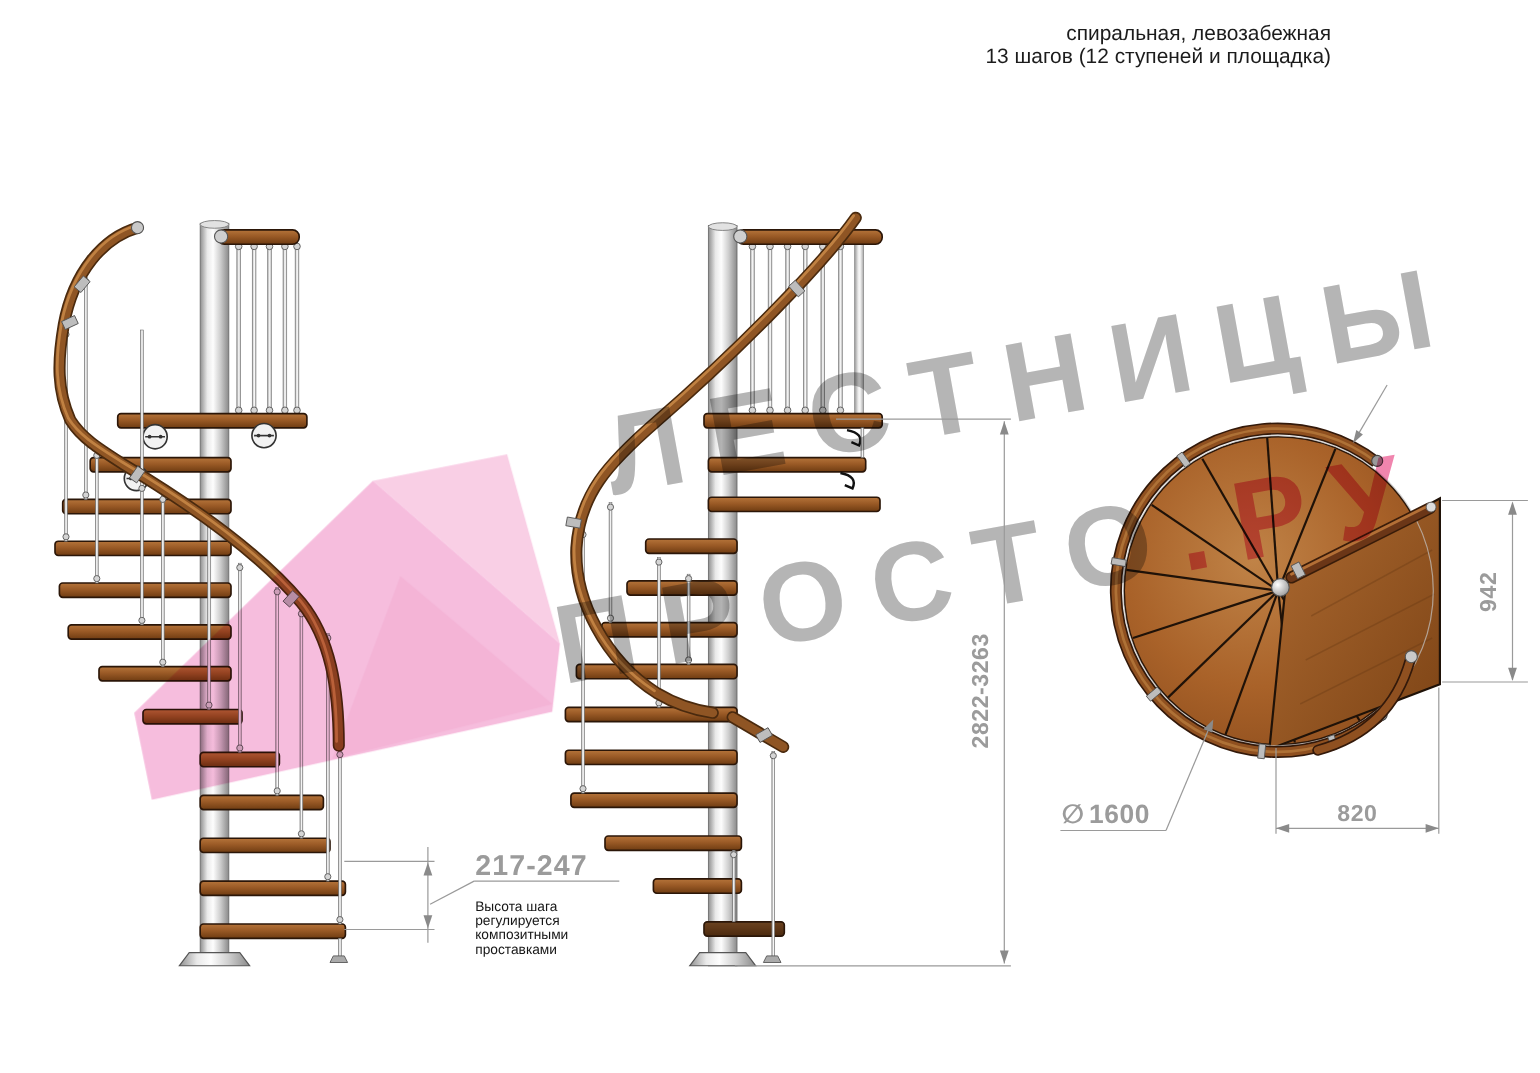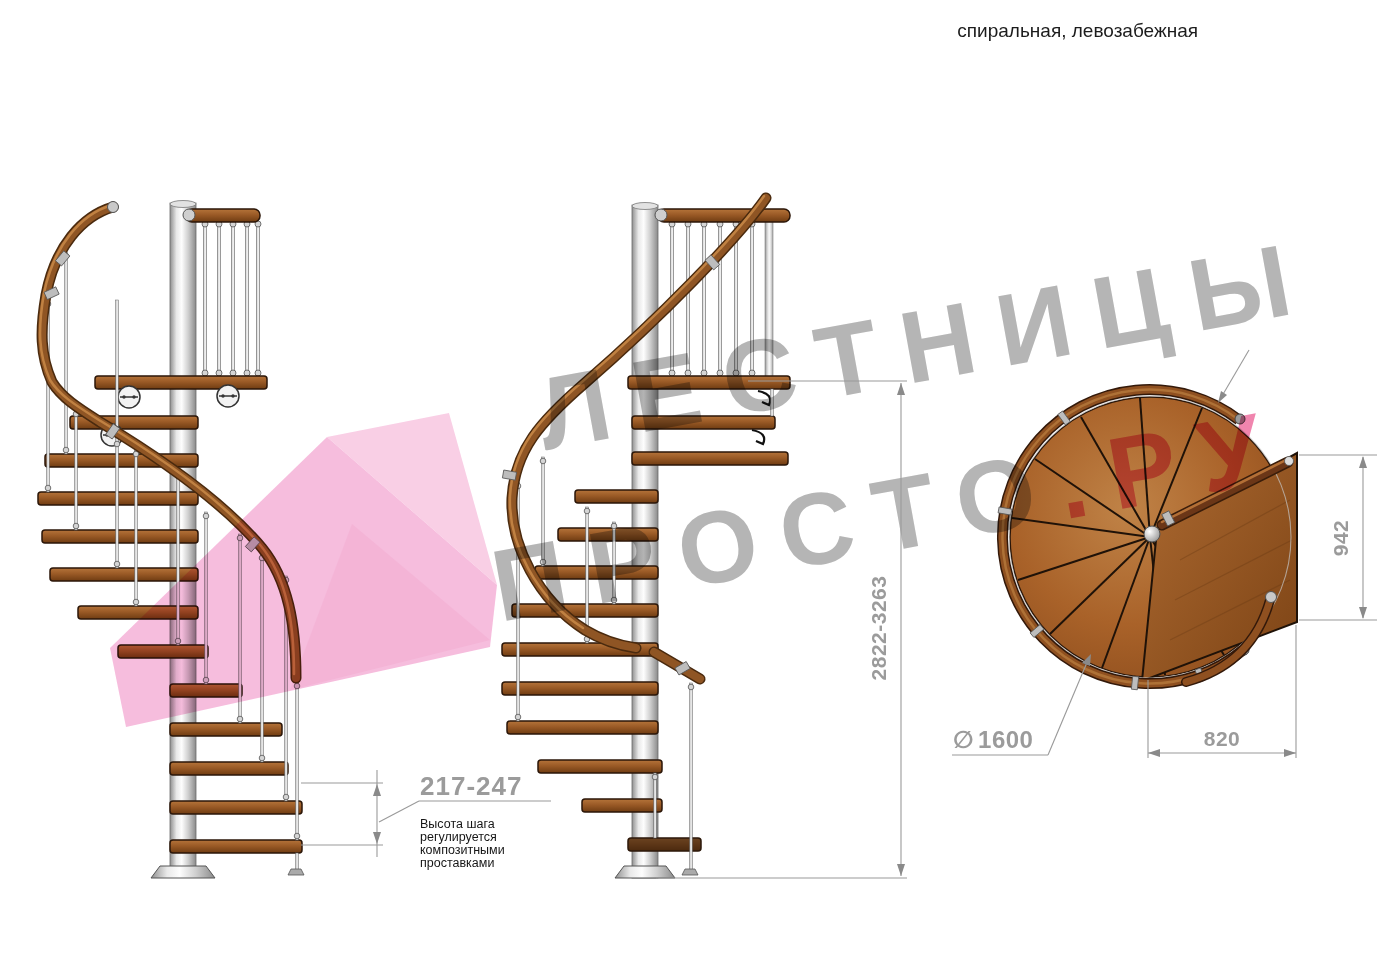--- a/index.html
+++ b/index.html
@@ -1,18 +1,18 @@
 <!DOCTYPE html>
 <html><head>
 <meta charset="utf-8">
 <style>
   html,body{margin:0;padding:0;background:#fff;}
   body{width:1400px;height:975px;position:relative;overflow:hidden;
        font-family:"Liberation Sans","DejaVu Sans",sans-serif;}
-  #stage{position:absolute;left:0;top:0;width:1210px;height:975px;}
+  #stage{position:absolute;left:12px;top:0;width:1210px;height:975px;}
   #header{position:absolute;top:20px;right:12px;text-align:right;
           font-size:19px;line-height:21px;color:#1c1c1c;}
   svg{position:absolute;left:0;top:0;}
   svg text{font-family:"Liberation Sans","DejaVu Sans",sans-serif;}
   .dim{font-weight:bold;font-size:21px;fill:#9b9b9b;letter-spacing:.5px;}
   .dimBig{font-weight:bold;font-size:26px;fill:#9b9b9b;letter-spacing:1px;}
   .dimDia{font-weight:bold;font-size:24px;fill:#9b9b9b;letter-spacing:.5px;}
   .note{font-size:12.5px;fill:#161616;}
   .wm{font-weight:bold;font-size:102px;letter-spacing:24px;fill:#a8a8a8;}
   .dl{stroke:#9a9a9a;stroke-width:1.1;fill:none;}
@@ -22,20 +22,21 @@
   .knob{fill:#d5d5d5;stroke:#555;stroke-width:.8;}
   .sleeve{fill:#bdbdbd;stroke:#555;stroke-width:.8;}
 </style>
 </head>
 <body>
 
 <div id="stage">
 
 <div id="header">
   <div>спиральная, левозабежная</div>
+  <div>13 шагов (12 ступеней и площадка)</div>
 </div>
 
 <svg width="1400" height="975" viewBox="0 0 1400 975">
   <defs>
     <linearGradient id="gMetal" x1="0" y1="0" x2="1" y2="0">
       <stop offset="0" stop-color="#8f8f8f"></stop>
           <stop offset=".25" stop-color="#e9e9e9"></stop>
       <stop offset=".45" stop-color="#fdfdfd"></stop>
           <stop offset=".7" stop-color="#cfcfcf"></stop>
       <stop offset="1" stop-color="#8a8a8a"></stop>

